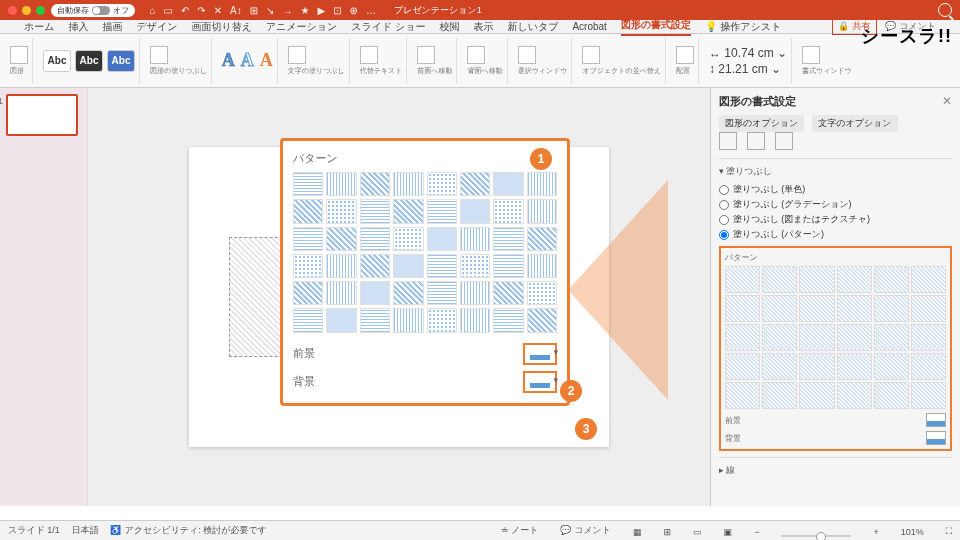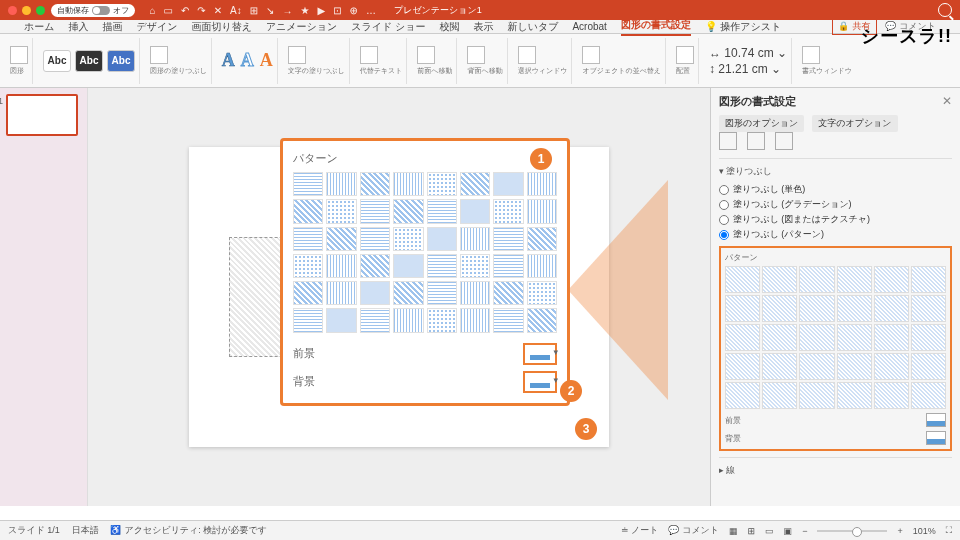--- a/index.html
+++ b/index.html
@@ -71,21 +71,21 @@
 .bgrid div:nth-child(7n){background:#cfe0f5}
 .crow{display:flex;align-items:center;justify-content:space-between;margin-top:6px}
 .crow .cl{font-size:11px;color:#666}
 .cbtn{width:34px;height:22px;border:2px solid #ed7d31;display:flex;align-items:center;justify-content:center;background:#fff}
 .cbtn .sw{width:20px;height:12px;background:linear-gradient(#fff 55%,#5b9bd5 55%);position:relative}
 .cbtn .sw::after{content:"▾";position:absolute;right:-8px;top:-1px;font-size:9px;color:#666}
 .badge{position:absolute;width:22px;height:22px;background:#ed7d31;color:#fff;border-radius:50%;display:flex;align-items:center;justify-content:center;font-size:12px;font-weight:bold;z-index:60}
 .b1{left:530px;top:148px}.b2{left:560px;top:380px}.b3{left:575px;top:418px}
 .wedge{position:absolute;left:568px;top:180px;width:0;height:0;border-top:110px solid transparent;border-bottom:110px solid transparent;border-right:100px solid rgba(237,125,49,.35);z-index:40}
 .statusbar{position:absolute;bottom:0;left:0;right:0;height:20px;background:#f3f3f3;border-top:1px solid #ccc;display:flex;align-items:center;padding:0 8px;font-size:9px;color:#555;gap:12px}
-.statusbar .right{margin-left:auto;display:flex;align-items:center;gap:10px}
+.statusbar .right{margin-left:auto;display:flex;align-items:flex-end;gap:22px}
 .zslider{width:70px;height:2px;background:#ccc;position:relative}
 .zslider::before{content:"";position:absolute;left:35px;top:-3px;width:8px;height:8px;background:#fff;border:1px solid #999;border-radius:50%}
 .brand{position:absolute;right:8px;top:24px;font-size:18px;font-weight:900;color:#000000;letter-spacing:1px}
 </style>
 </head>
 <body>
 
 <div class="titlebar">
   <div class="traffic">
     <div class="dot"></div>

